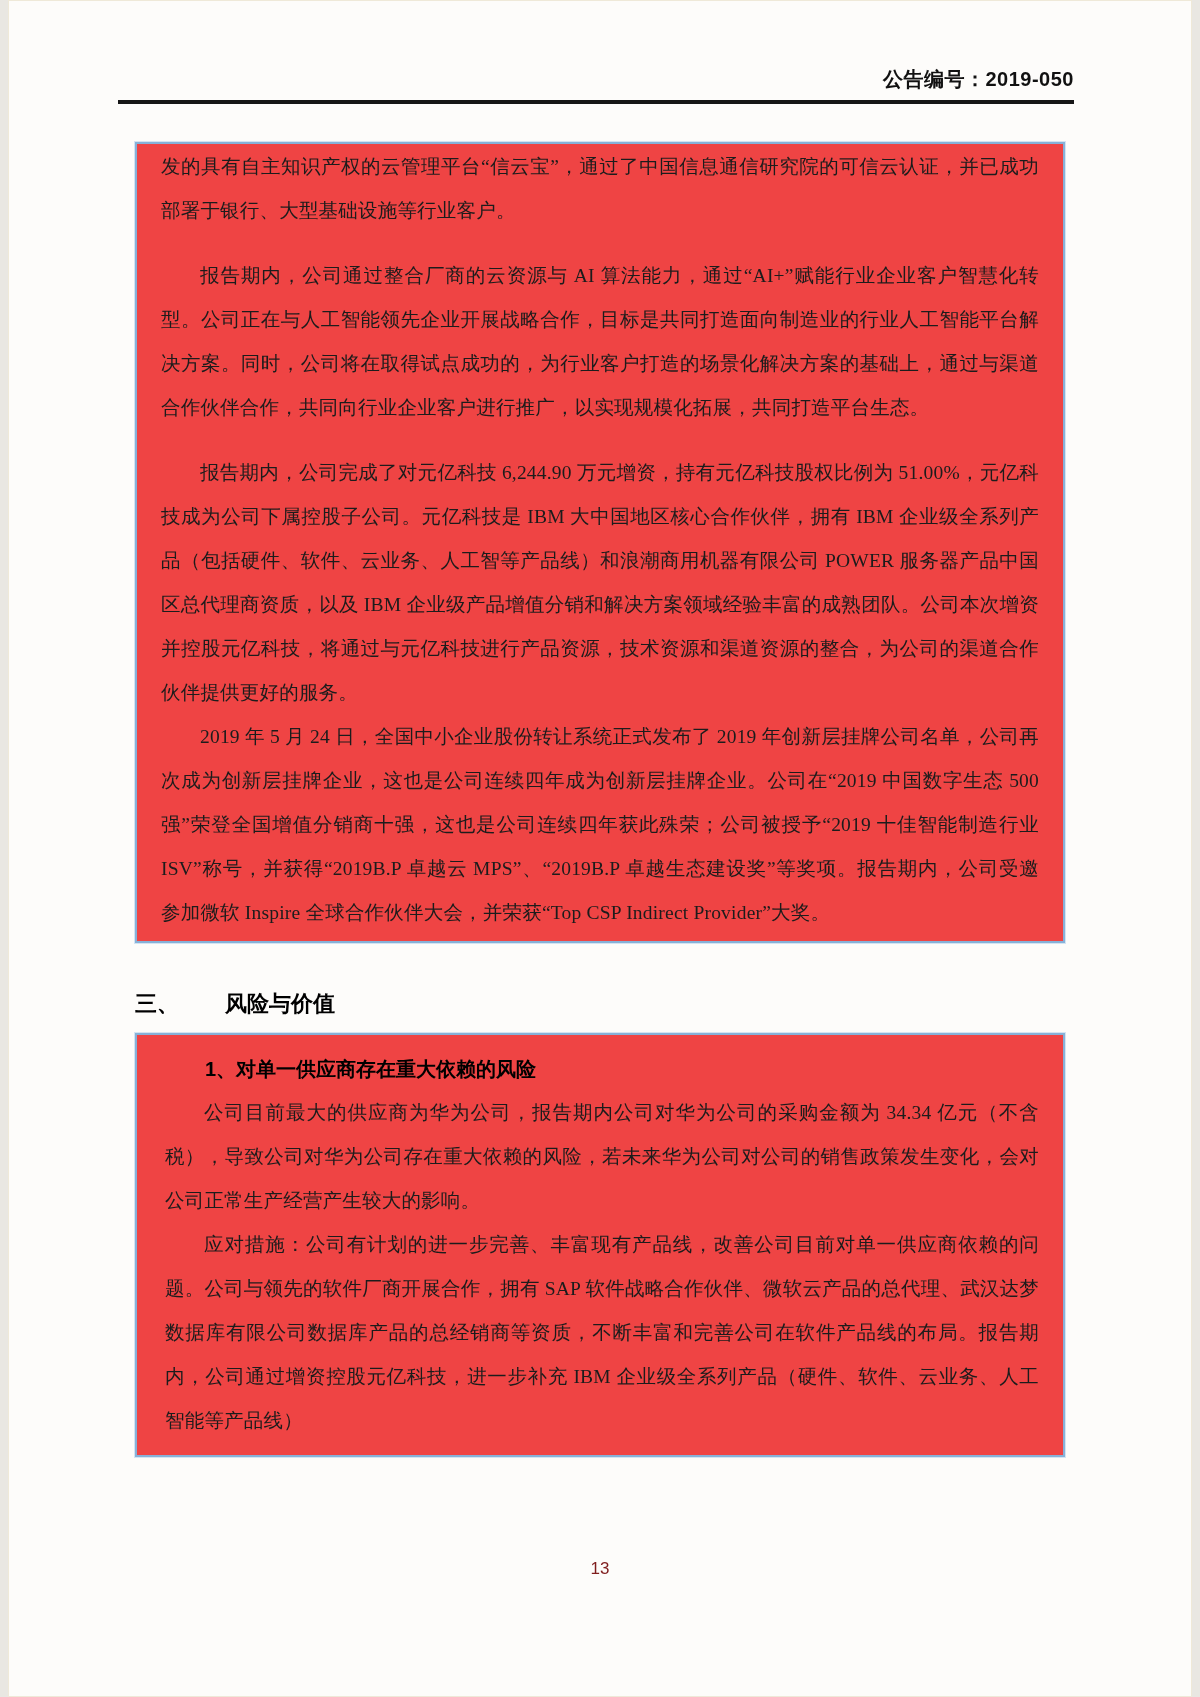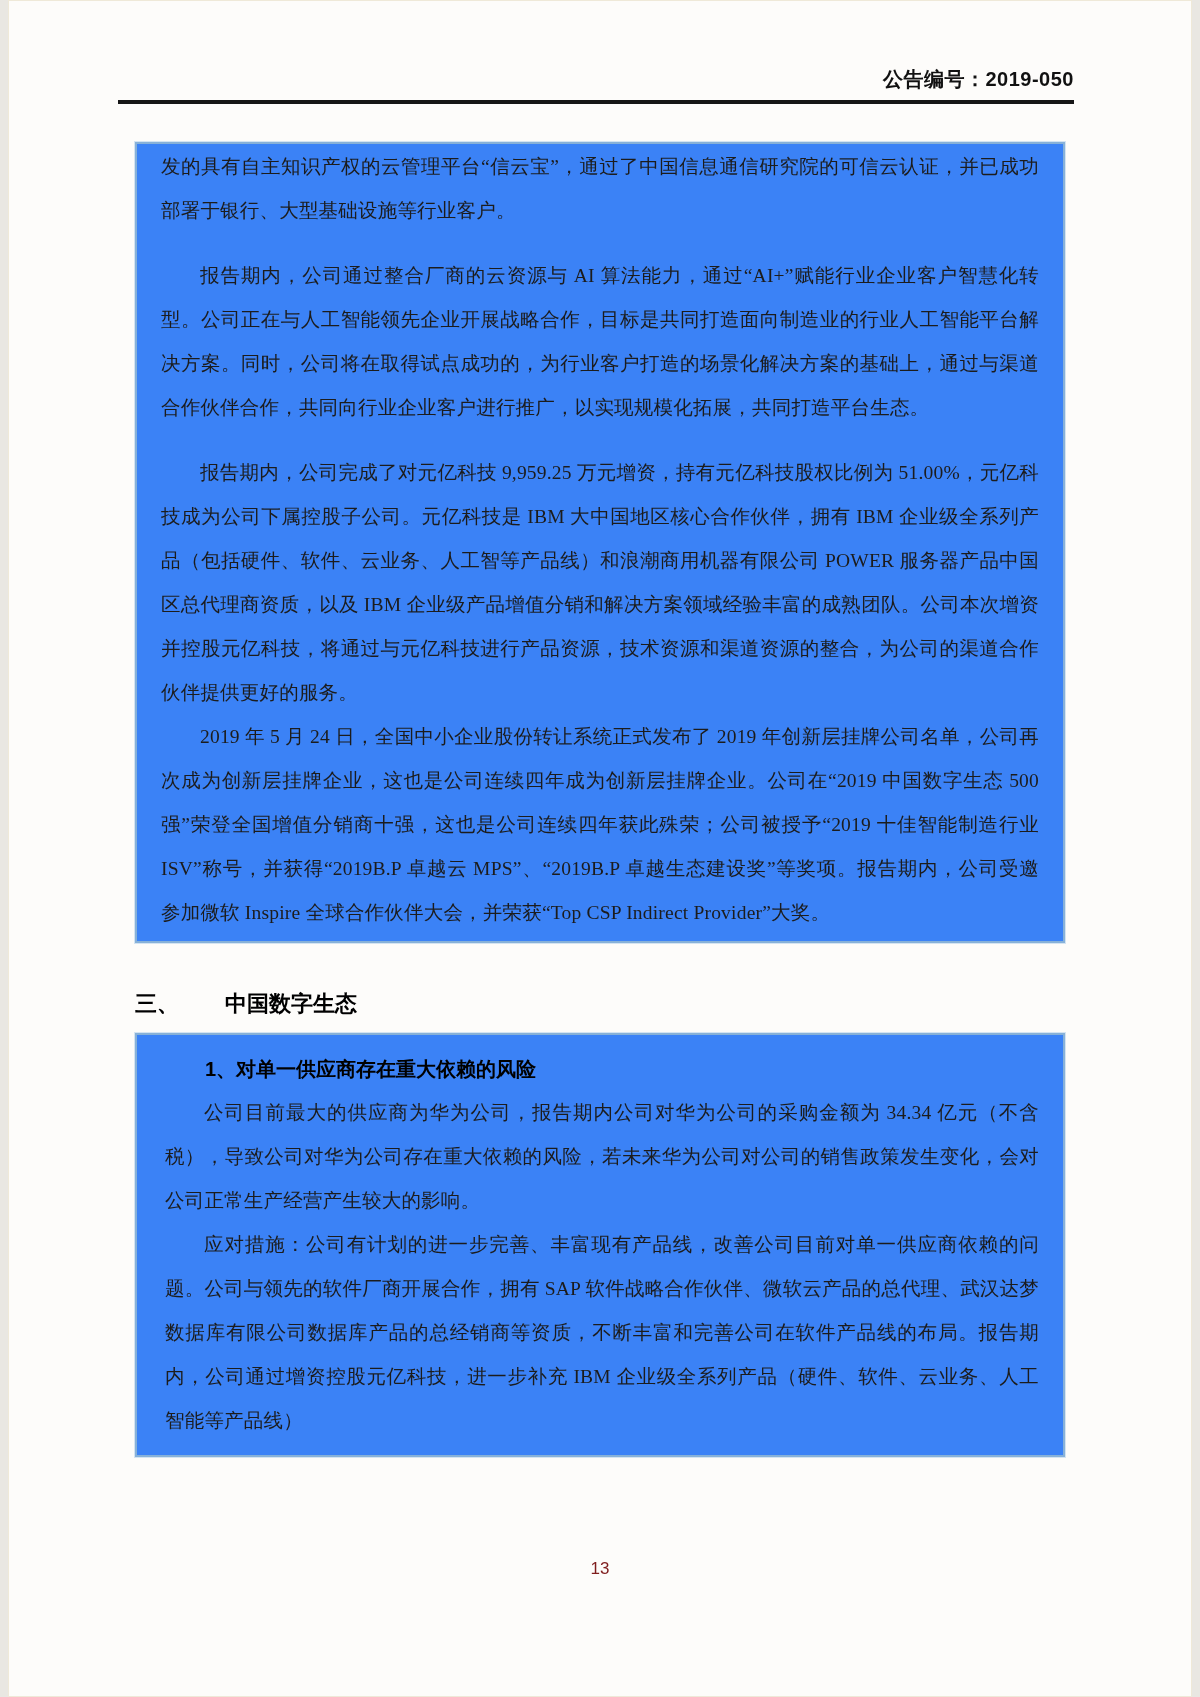--- a/index.html
+++ b/index.html
@@ -29,21 +29,21 @@
     letter-spacing: 0.5px;
     padding-bottom: 7px;
     color: #111;
   }
 
   
   .box {
     margin: 0 127px;
     border: 2px solid #87b1d8;
     box-shadow: 0 0 0 1px #d4e4f2;
-    background: #3b82f6;
+    background: #ef4444;
   }
   .box1 { margin-top: 38px; padding: 1px 24px 6px 24px; }
   .box2 { margin-top: 14px; padding: 8px 24px 12px 28px; }
 
   .box p {
     font-size: 19.5px;
     line-height: 44px;
     text-align: justify;
     letter-spacing: 0.2px;
   }
@@ -91,27 +91,27 @@
 
 <div class="page">
 
   <div class="header">
     <div class="header-row">公告编号：2019-050</div>
   </div>
 
   <section class="box box1">
     <p>发的具有自主知识产权的云管理平台“信云宝”，通过了中国信息通信研究院的可信云认证，并已成功部署于银行、大型基础设施等行业客户。</p>
     <p class="indent gap-before">报告期内，公司通过整合厂商的云资源与 AI 算法能力，通过“AI+”赋能行业企业客户智慧化转型。公司正在与人工智能领先企业开展战略合作，目标是共同打造面向制造业的行业人工智能平台解决方案。同时，公司将在取得试点成功的，为行业客户打造的场景化解决方案的基础上，通过与渠道合作伙伴合作，共同向行业企业客户进行推广，以实现规模化拓展，共同打造平台生态。</p>
-    <p class="indent gap-before">报告期内，公司完成了对元亿科技 9,959.25 万元增资，持有元亿科技股权比例为 51.00%，元亿科技成为公司下属控股子公司。元亿科技是 IBM 大中国地区核心合作伙伴，拥有 IBM 企业级全系列产品（包括硬件、软件、云业务、人工智等产品线）和浪潮商用机器有限公司 POWER 服务器产品中国区总代理商资质，以及  IBM 企业级产品增值分销和解决方案领域经验丰富的成熟团队。公司本次增资并控股元亿科技，将通过与元亿科技进行产品资源，技术资源和渠道资源的整合，为公司的渠道合作伙伴提供更好的服务。</p>
+    <p class="indent gap-before">报告期内，公司完成了对元亿科技 6,244.90 万元增资，持有元亿科技股权比例为 51.00%，元亿科技成为公司下属控股子公司。元亿科技是 IBM 大中国地区核心合作伙伴，拥有 IBM 企业级全系列产品（包括硬件、软件、云业务、人工智等产品线）和浪潮商用机器有限公司 POWER 服务器产品中国区总代理商资质，以及  IBM 企业级产品增值分销和解决方案领域经验丰富的成熟团队。公司本次增资并控股元亿科技，将通过与元亿科技进行产品资源，技术资源和渠道资源的整合，为公司的渠道合作伙伴提供更好的服务。</p>
     <p class="indent">2019 年 5 月 24 日，全国中小企业股份转让系统正式发布了 2019 年创新层挂牌公司名单，公司再次成为创新层挂牌企业，这也是公司连续四年成为创新层挂牌企业。公司在“2019 中国数字生态 500 强”荣登全国增值分销商十强，这也是公司连续四年获此殊荣；公司被授予“2019 十佳智能制造行业 ISV”称号，并获得“2019B.P 卓越云 MPS”、“2019B.P 卓越生态建设奖”等奖项。报告期内，公司受邀参加微软  Inspire  全球合作伙伴大会，并荣获“Top CSP Indirect Provider”大奖。</p>
   </section>
 
   <div class="section-heading">
     <span class="sec-num">三、</span>
-    <span class="sec-title">中国数字生态</span>
+    <span class="sec-title">风险与价值</span>
   </div>
 
   <section class="box box2">
     <div class="sub-heading">1、对单一供应商存在重大依赖的风险</div>
     <p class="indent">公司目前最大的供应商为华为公司，报告期内公司对华为公司的采购金额为 34.34 亿元（不含税），导致公司对华为公司存在重大依赖的风险，若未来华为公司对公司的销售政策发生变化，会对公司正常生产经营产生较大的影响。</p>
     <p class="indent">应对措施：公司有计划的进一步完善、丰富现有产品线，改善公司目前对单一供应商依赖的问题。公司与领先的软件厂商开展合作，拥有 SAP 软件战略合作伙伴、微软云产品的总代理、武汉达梦数据库有限公司数据库产品的总经销商等资质，不断丰富和完善公司在软件产品线的布局。报告期内，公司通过增资控股元亿科技，进一步补充 IBM 企业级全系列产品（硬件、软件、云业务、人工智能等产品线）</p>
   </section>
 
   <div class="footer">
     <span>13</span>

